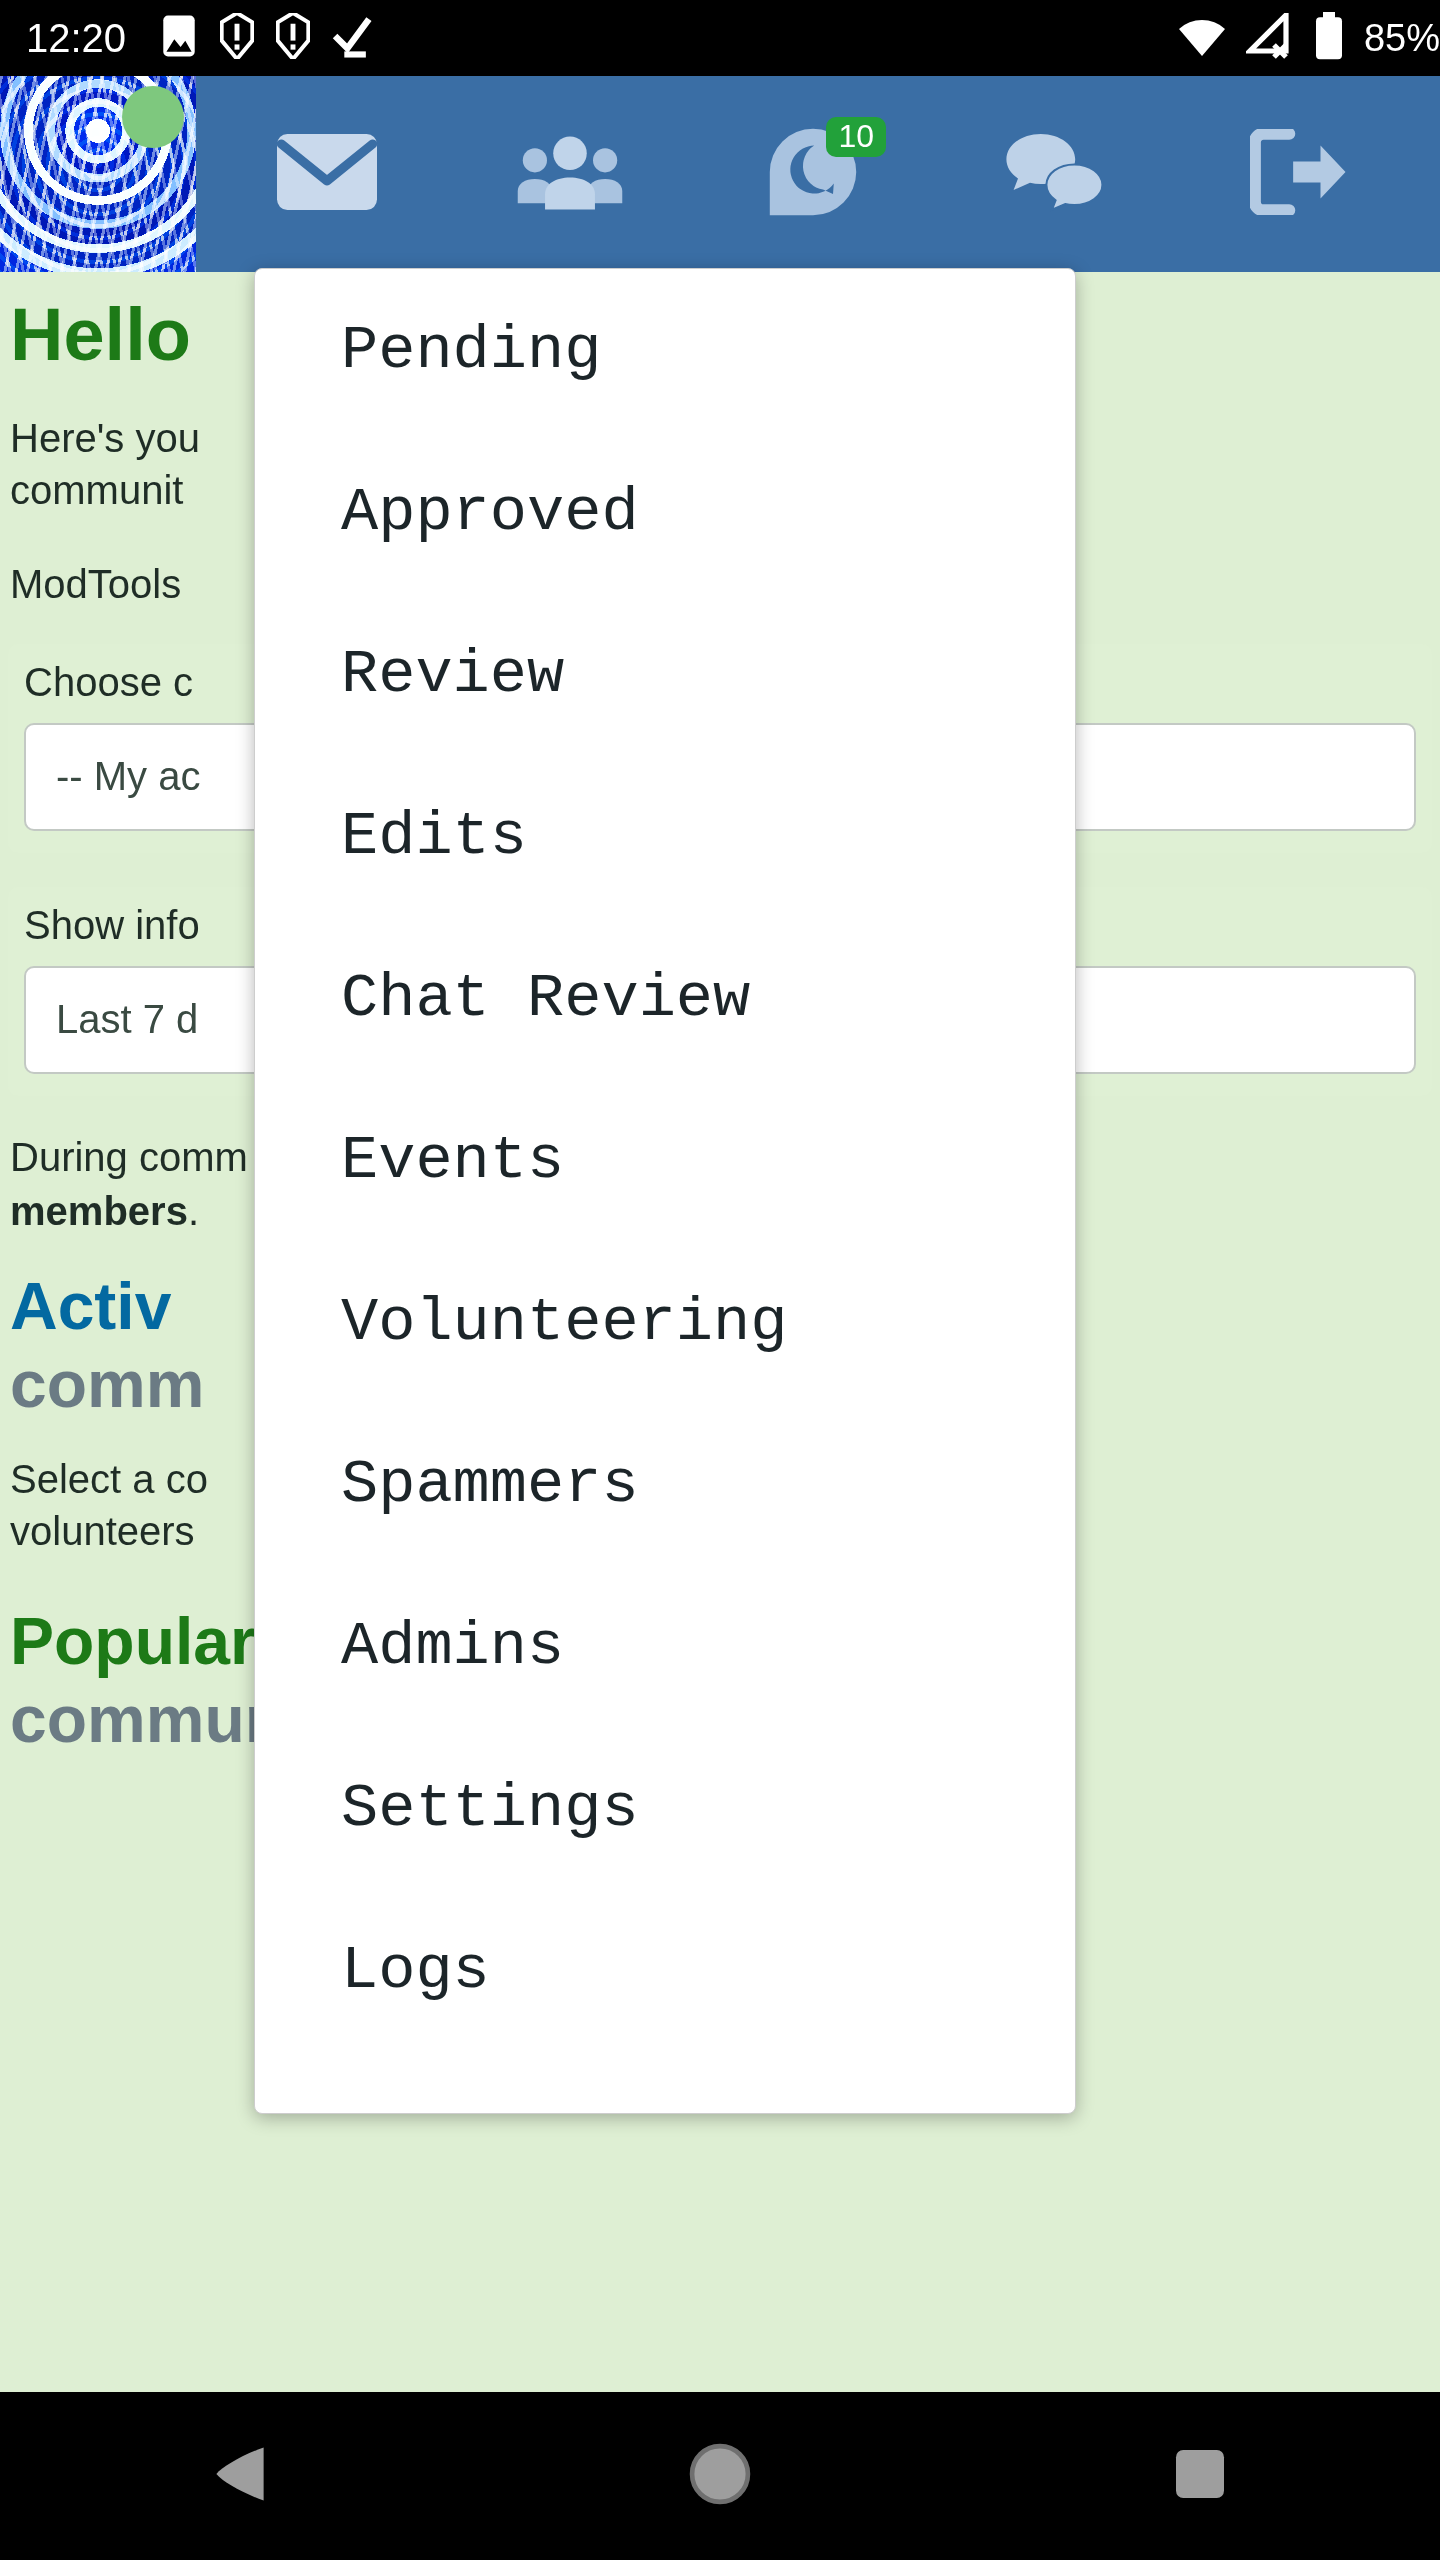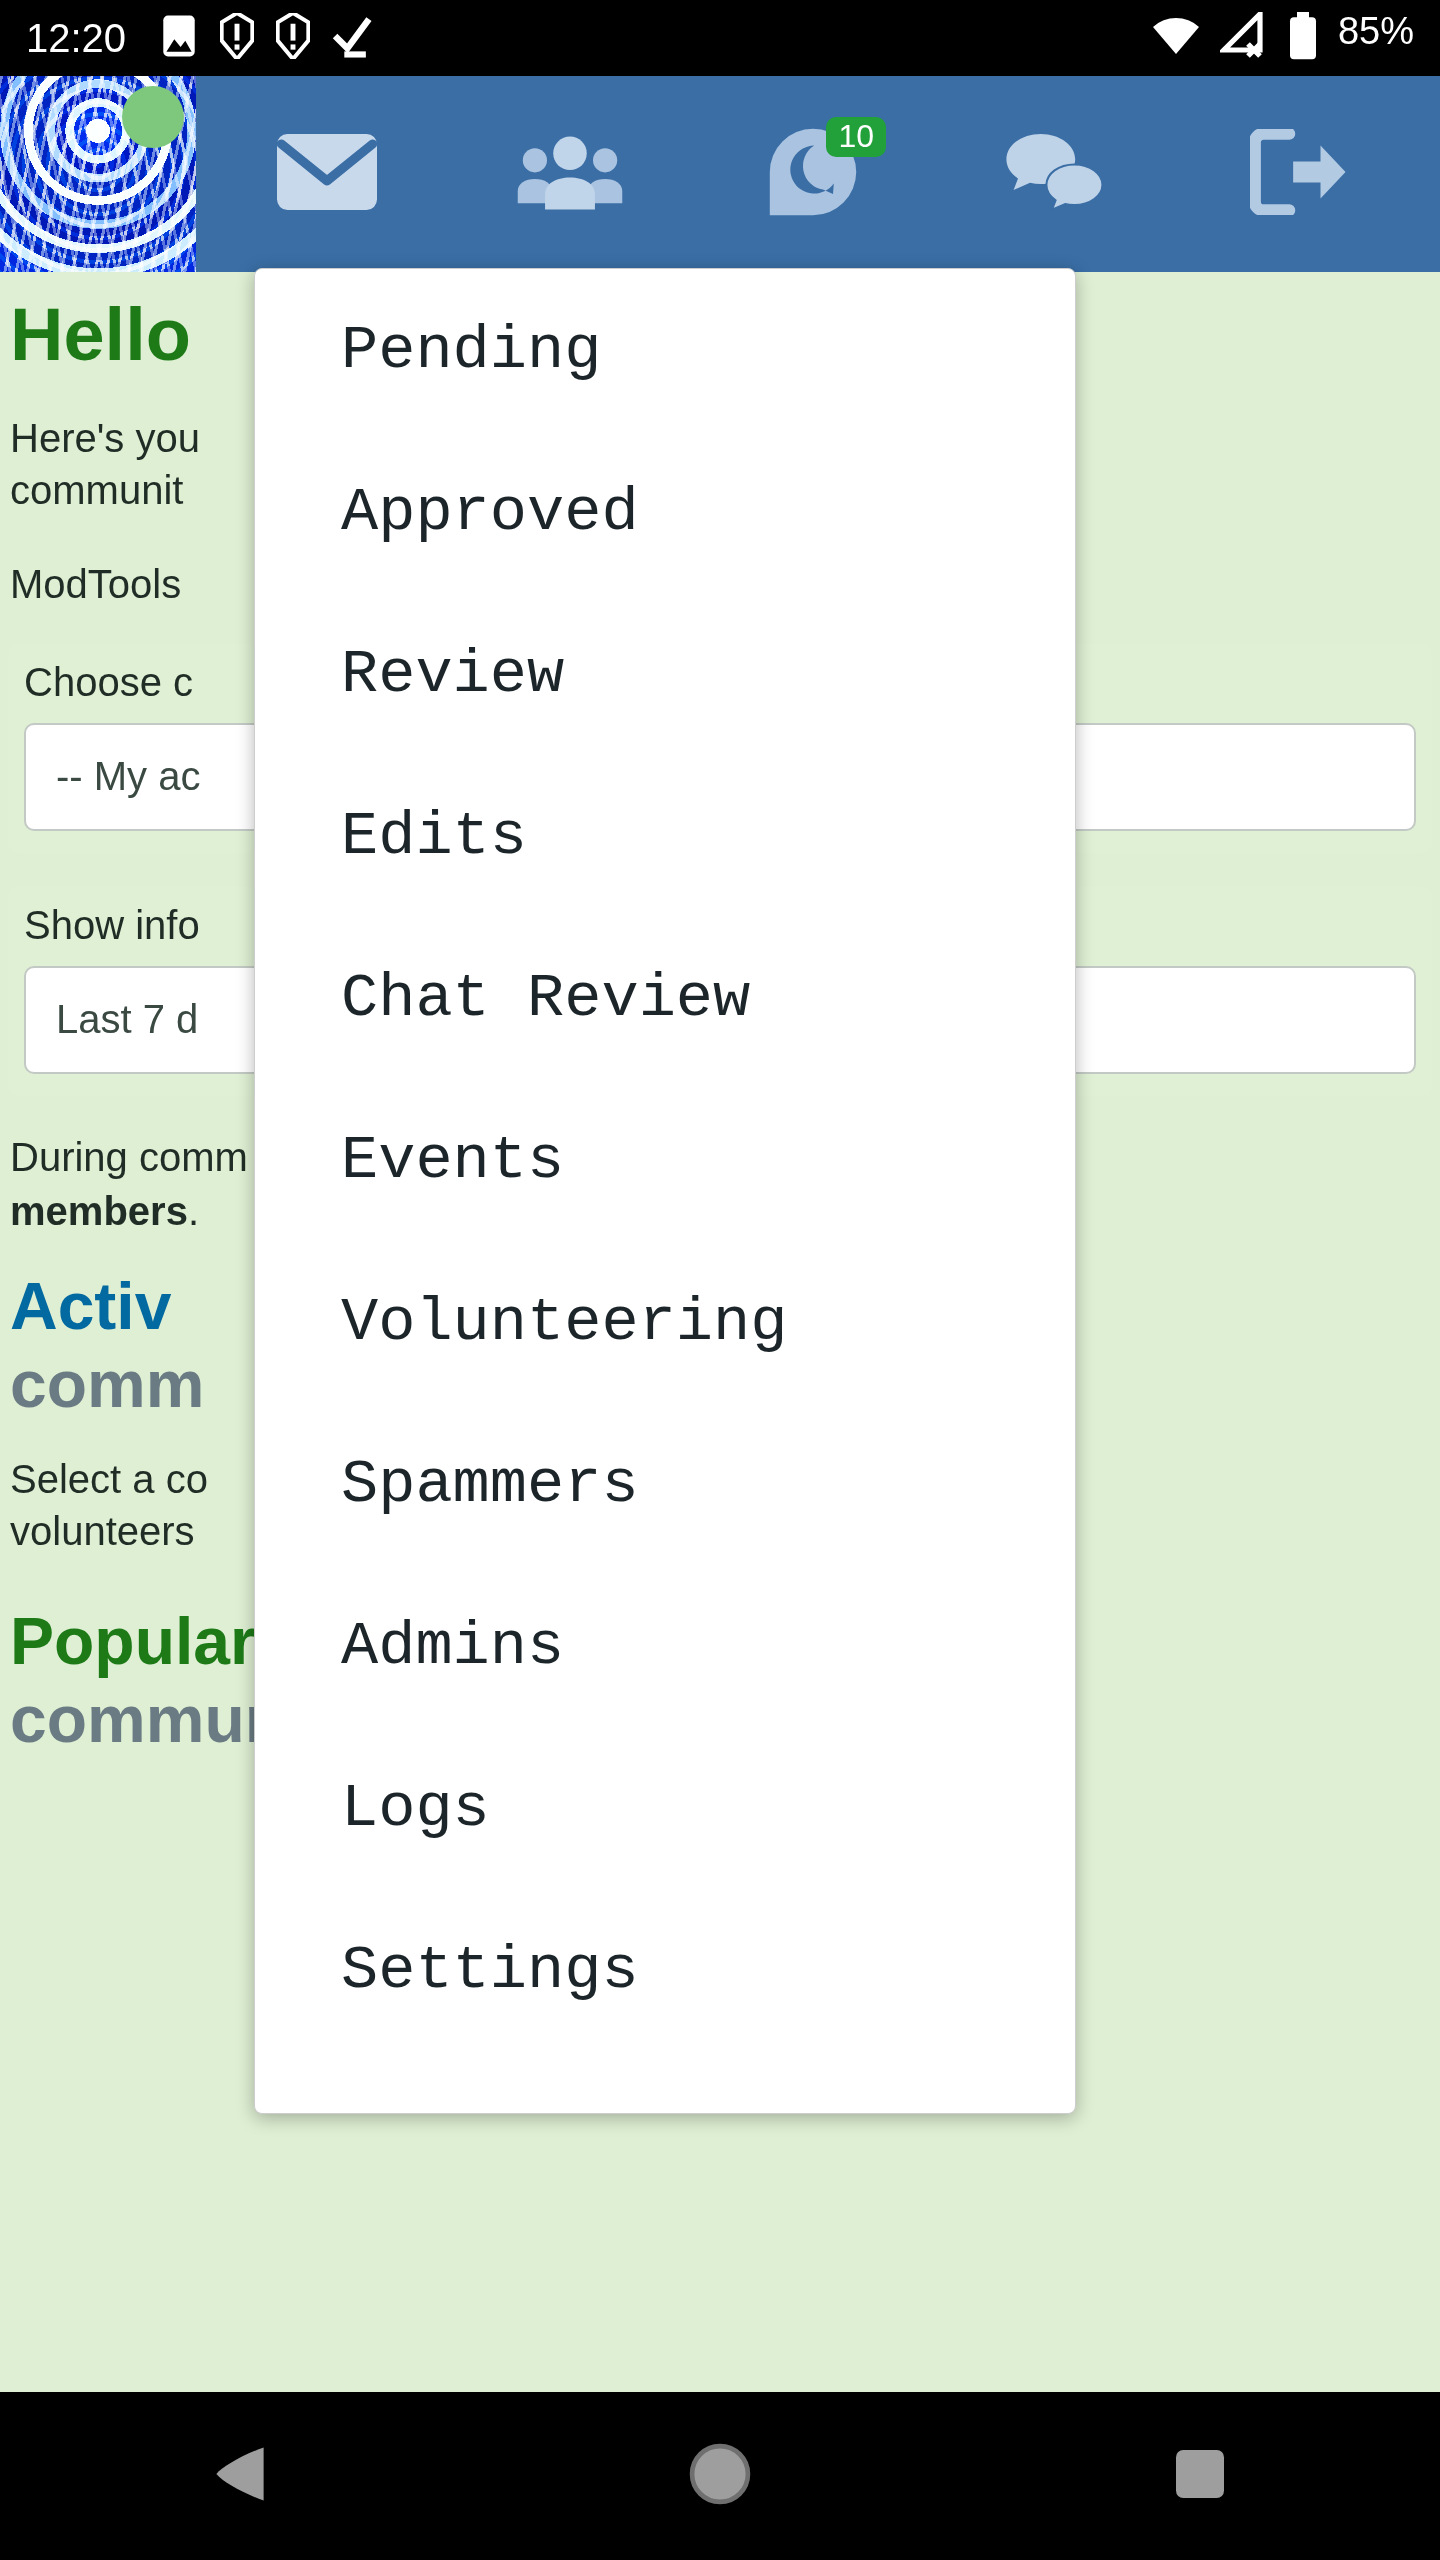--- a/index.html
+++ b/index.html
@@ -15,21 +15,21 @@
   .statusbar{
     position:absolute; left:0; top:0; width:1440px; height:76px;
     background:#000; color:#fff;
     display:flex; align-items:center;
   }
   .sb-clock{
     font-size:40px; font-weight:400; letter-spacing:0px;
     margin-left:26px; color:#fff; line-height:1;
   }
   .sb-left-icons{ display:flex; align-items:center; gap:22px; margin-left:34px; }
-  .sb-right{ margin-left:auto; display:flex; align-items:flex-start; gap:18px; margin-right:26px; }
+  .sb-right{ margin-left:auto; display:flex; align-items:center; gap:18px; }
   .sb-batt-text{ font-size:38px; color:#fff; line-height:1; }
   .ico{ display:block; }
 
   
   .appbar{
     position:absolute; left:0; top:76px; width:1440px; height:196px;
     background:#3a6ea5;
     display:flex; align-items:center;
   }
   .avatar-wrap{
@@ -324,22 +324,22 @@
 <div class="dropdown">
   <div class="ditem">Pending</div>
   <div class="ditem">Approved</div>
   <div class="ditem">Review</div>
   <div class="ditem">Edits</div>
   <div class="ditem">Chat Review</div>
   <div class="ditem">Events</div>
   <div class="ditem">Volunteering</div>
   <div class="ditem">Spammers</div>
   <div class="ditem">Admins</div>
+  <div class="ditem">Settings</div>
   <div class="ditem">Logs</div>
-  <div class="ditem">Settings</div>
 </div>
 
 <div class="androidnav">
   <div class="navglyph">
     <span>
       <svg width="54" height="62" viewBox="0 0 18 21">
           <path d="M17 1.5C10 4 3 8 1 10.5c2 2.5 9 6.5 16 9z" fill="#9e9e9e"></path>
         </svg>
     </span>
   </div>

